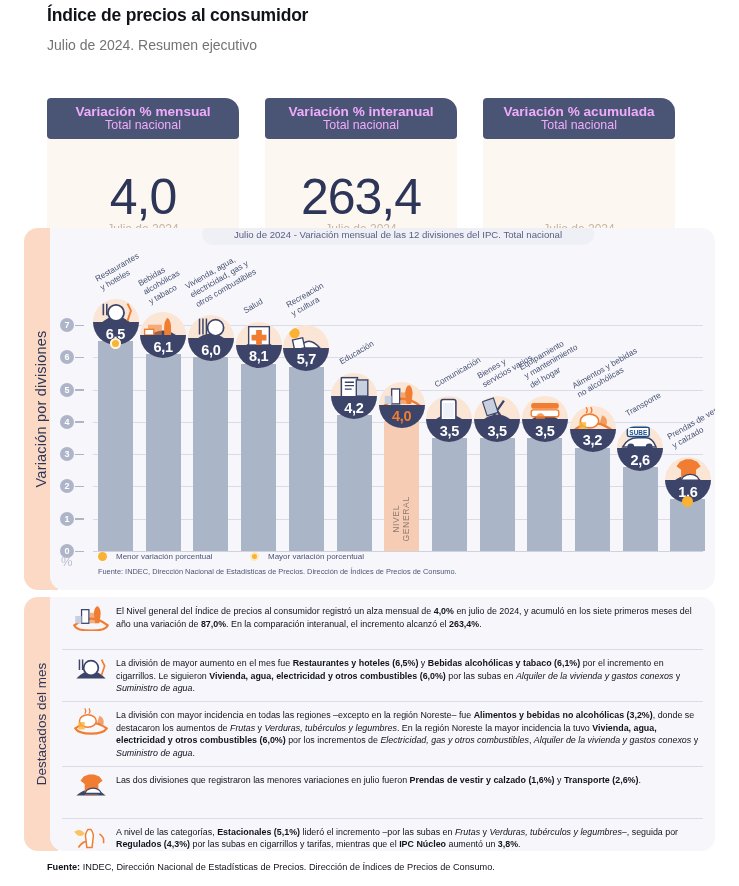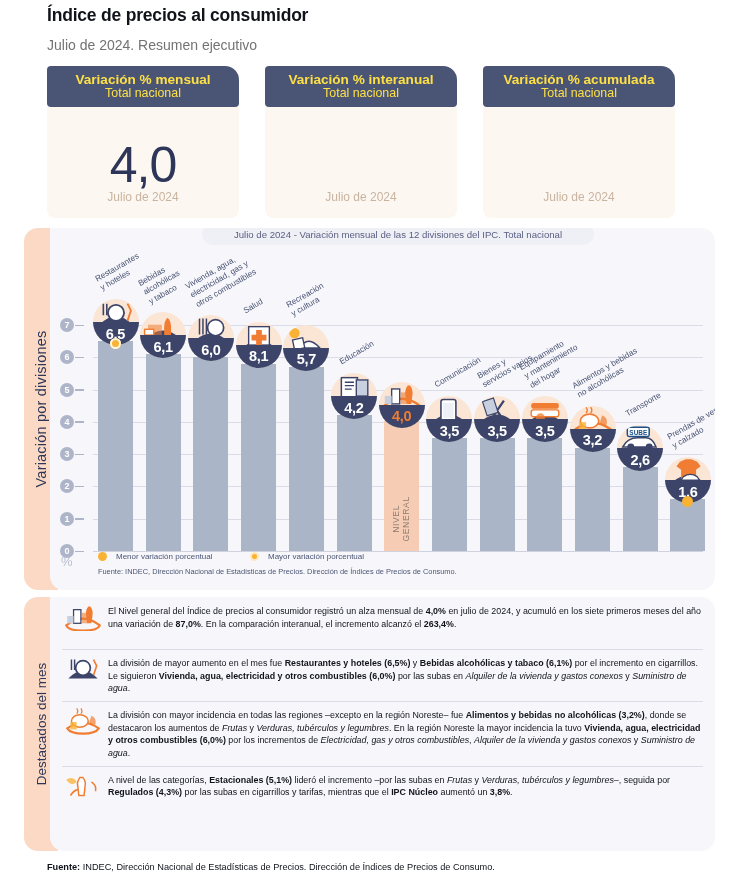--- a/index.html
+++ b/index.html
@@ -19,23 +19,23 @@
   .doc-sub{
     position:absolute;left:47px;top:37px;font-size:14px;color:#737373;
   }
 
   
   .kpi{position:absolute;top:66px;width:192px;height:152px;}
   .kpi.k1{left:47px;}
   .kpi.k2{left:265px;}
   .kpi.k3{left:483px;}
   .kpi-head{
-    background:#4a5474;color:#fde047;border-radius:4px 14px 4px 4px;
+    background:#4a5474;color:#f0abfc;border-radius:4px 14px 4px 4px;
     height:41px;display:flex;flex-direction:column;align-items:center;
-    justify-content:center;line-height:1.12;
+    justify-content:center;line-height:1.12;margin-top:32px;
   }
   .kpi-head .l1{font-size:13.6px;font-weight:bold;}
   .kpi-head .l2{font-size:12.4px;font-weight:normal;}
   .kpi-body{
     height:111px;background:#fdf7f2;border-radius:0 0 8px 8px;
     display:flex;flex-direction:column;align-items:center;justify-content:center;
     position:relative;
   }
   .kpi-value{font-size:50px;font-weight:normal;color:#2d3658;line-height:1;letter-spacing:-1px;
     margin-top:4px;}
@@ -127,21 +127,21 @@
   }
   .dest-tab span{
     position:absolute;left:50%;top:50%;
     transform:translate(-50%,-50%) rotate(-90deg);
     white-space:nowrap;font-size:13.5px;color:#2d3658;
   }
   .dest-card{
     position:absolute;left:26px;top:0;width:665px;height:254px;
     background:#f7f7fb;border-radius:0 14px 14px 14px;padding:0;
   }
-  .dest-item{display:flex;align-items:flex-start;padding:6px 13px 6px 12px;position:relative;}
+  .dest-item{display:flex;align-items:flex-start;padding:6px 13px 6px 20px;position:relative;}
   .dest-item + .dest-item::before{
     content:"";position:absolute;left:12px;right:12px;top:0;height:1px;background:#dcdce8;
   }
   .dest-ico{width:46px;min-width:46px;height:40px;position:relative;}
   .dest-txt{font-size:8.9px;line-height:1.42;color:#11131a;padding-top:2px;}
   .dest-txt b{font-weight:bold;}
   .dest-txt i{font-style:italic;}
 
   .page-src{
     position:absolute;left:47px;top:862px;font-size:9.2px;color:#11131a;
@@ -166,20 +166,21 @@
       <div class="kpi-date">Julio de 2024</div>
     </div>
   </div>
 
   <div class="kpi k2 kpi-k2">
     <div class="kpi-head">
       <div class="l1">Variación % interanual</div>
       <div class="l2">Total nacional</div>
     </div>
     <div class="kpi-body">
+      <div class="kpi-value">263,4</div>
       <div class="kpi-date">Julio de 2024</div>
     </div>
   </div>
 
   <div class="kpi k3">
     <div class="kpi-head">
       <div class="l1">Variación % acumulada</div>
       <div class="l2">Total nacional</div>
     </div>
     <div class="kpi-body">
@@ -456,20 +457,30 @@
                 <path d="M14 1 q2 3 0 5 M18 1 q2 3 0 5" stroke="#f07d32" stroke-width="1.2" fill="none"></path>
                 <path d="M28 8 q5 2 4 8 q-4 2 -6 -2z" fill="#f07d32" opacity=".7"></path>
                 <rect x="8" y="14" width="6" height="7" fill="#f9b233" opacity=".8"></rect>
               </g>
             </svg></div>
           <div class="dest-txt">La división con mayor incidencia en todas las regiones –excepto en la región Noreste– fue <b>Alimentos y bebidas no alcohólicas (3,2%)</b>, donde se destacaron los aumentos de <i>Frutas</i> y <i>Verduras, tubérculos y legumbres</i>. En la región Noreste la mayor incidencia la tuvo <b>Vivienda, agua, electricidad y otros combustibles (6,0%)</b> por los incrementos de <i>Electricidad, gas y otros combustibles</i>, <i>Alquiler de la vivienda y gastos conexos</i> y <i>Suministro de agua</i>.</div>
         </div>
         <div class="dest-item">
           <div class="dest-ico"><svg viewBox="0 0 40 26" width="42" height="28" aria-hidden="true">
               <g>
+                <path d="M6 22 q14 -12 28 0 z" fill="#3c4569"></path>
+                <path d="M13 4 l5 -2 h5 l5 2 l3 4 -4 3 v10 h-13 v-10 l-4 -3z" fill="#f07d32"></path>
+                <path d="M16 17 q6 -4 12 0 l2 3 h-16z" fill="#ffffff" stroke="#3c4569" stroke-width="1.1"></path>
+              </g>
+            </svg></div>
+          <div class="dest-txt">Las dos divisiones que registraron las menores variaciones en julio fueron <b>Prendas de vestir y calzado (1,6%)</b> y <b>Transporte (2,6%)</b>.</div>
+        </div>
+        <div class="dest-item">
+          <div class="dest-ico"><svg viewBox="0 0 40 26" width="42" height="28" aria-hidden="true">
+              <g>
                 <path d="M8 22 q6 -9 14 -4" stroke="#f07d32" stroke-width="1.6" fill="none"></path>
                 <path d="M20 5 q3 4 2 8 l-1 9 h-5 l-1-9 q-1-4 2-8z" fill="#ffffff" stroke="#f07d32" stroke-width="1.4"></path>
                 <path d="M4 7 q6 -4 10 2 q-5 5 -10 -2z" fill="#f9b233" opacity=".75"></path>
                 <path d="M28 9 q5 3 4 9" stroke="#f07d32" stroke-width="1.4" fill="none"></path>
               </g>
             </svg></div>
           <div class="dest-txt">A nivel de las categorías, <b>Estacionales (5,1%)</b> lideró el incremento –por las subas en <i>Frutas</i> y <i>Verduras, tubérculos y legumbres</i>–, seguida por <b>Regulados (4,3%)</b> por las subas en cigarrillos y tarifas, mientras que el <b>IPC Núcleo</b> aumentó un <b>3,8%</b>.</div>
         </div>
       </div>
   </div>

